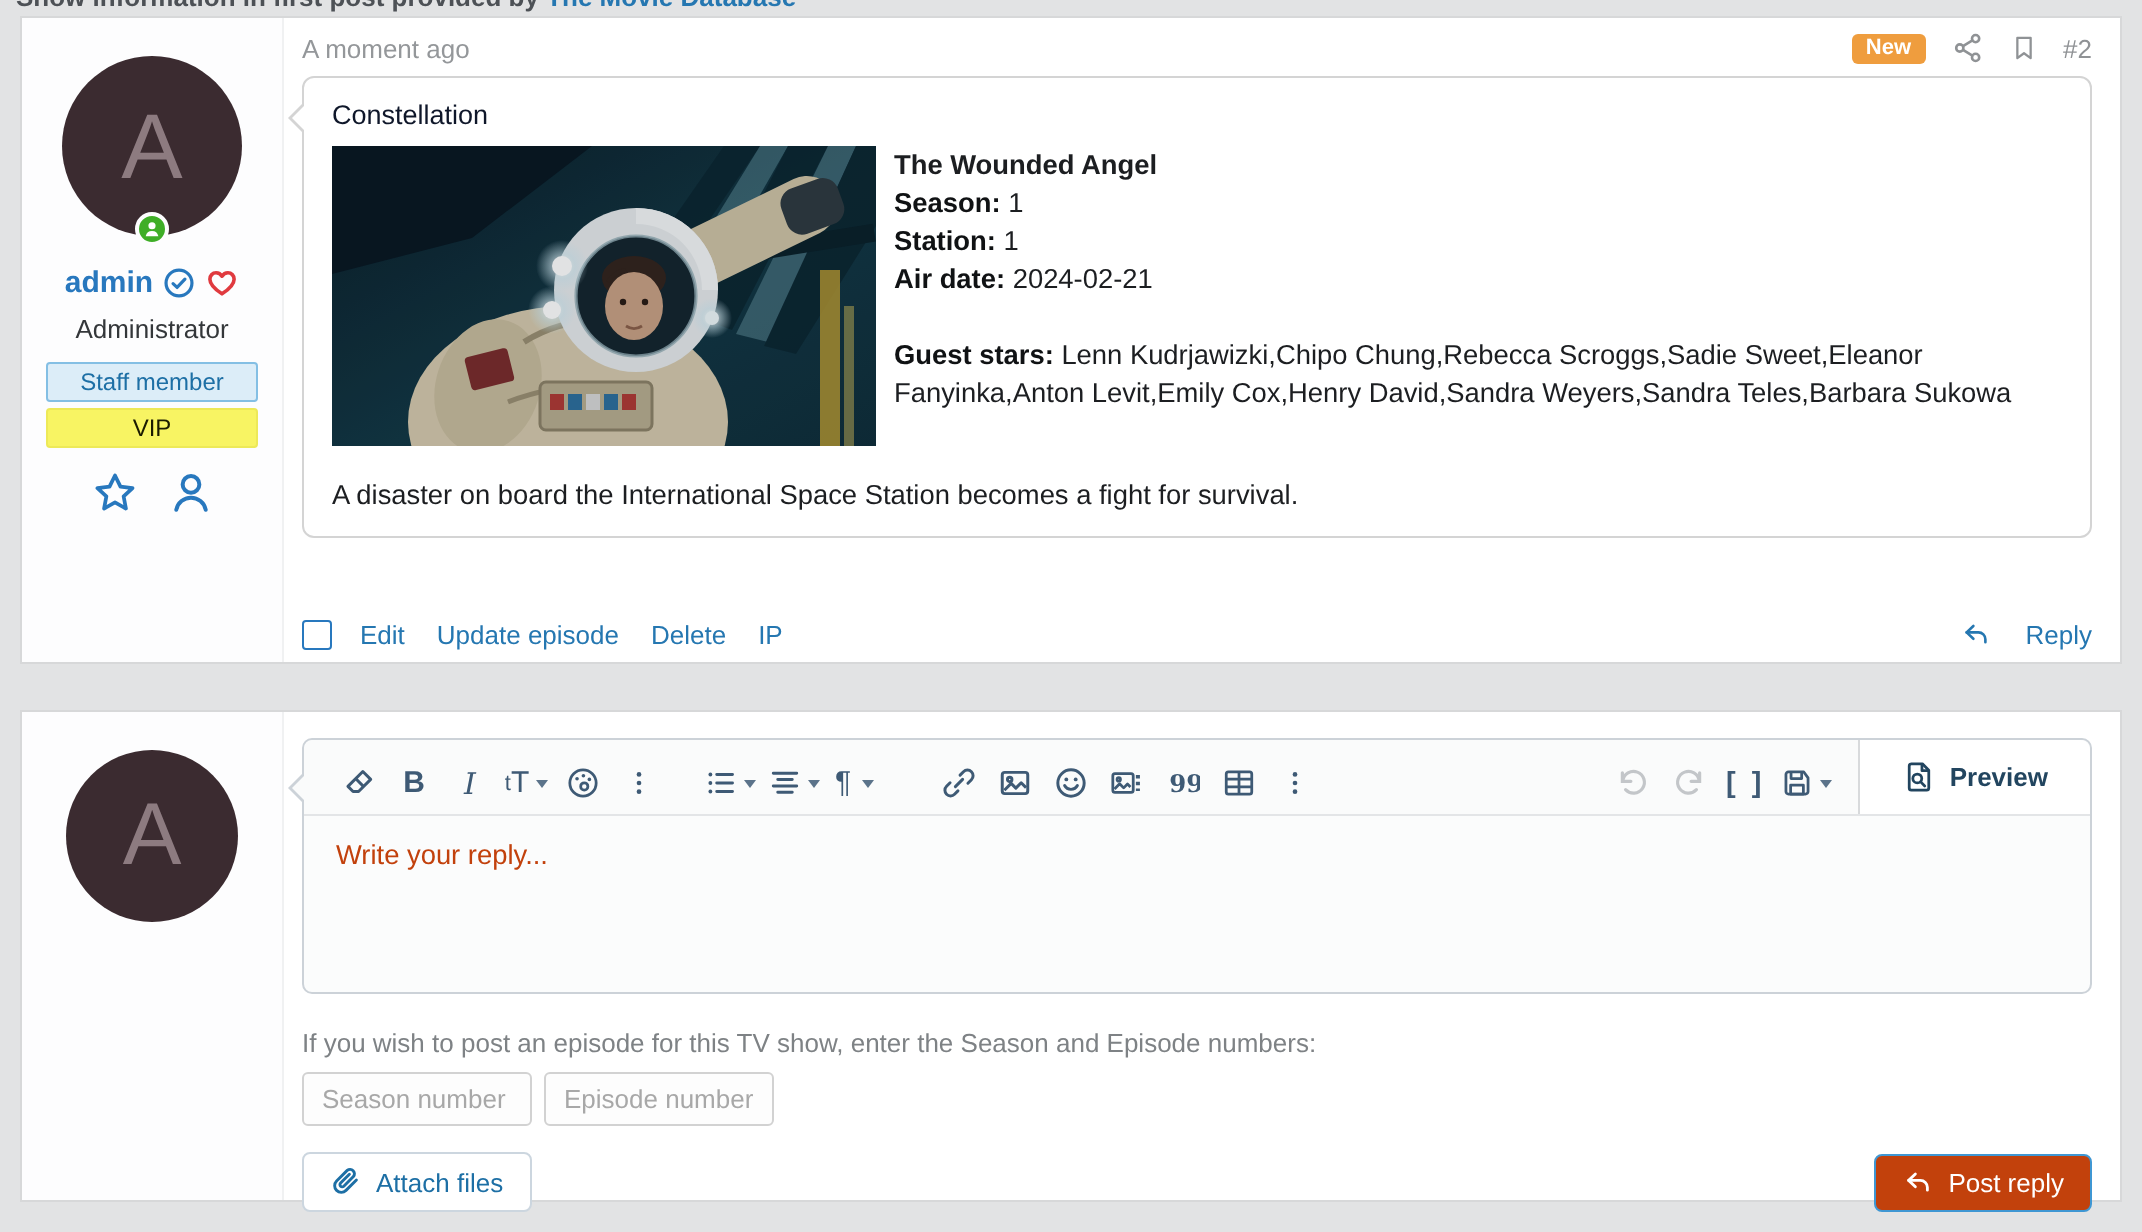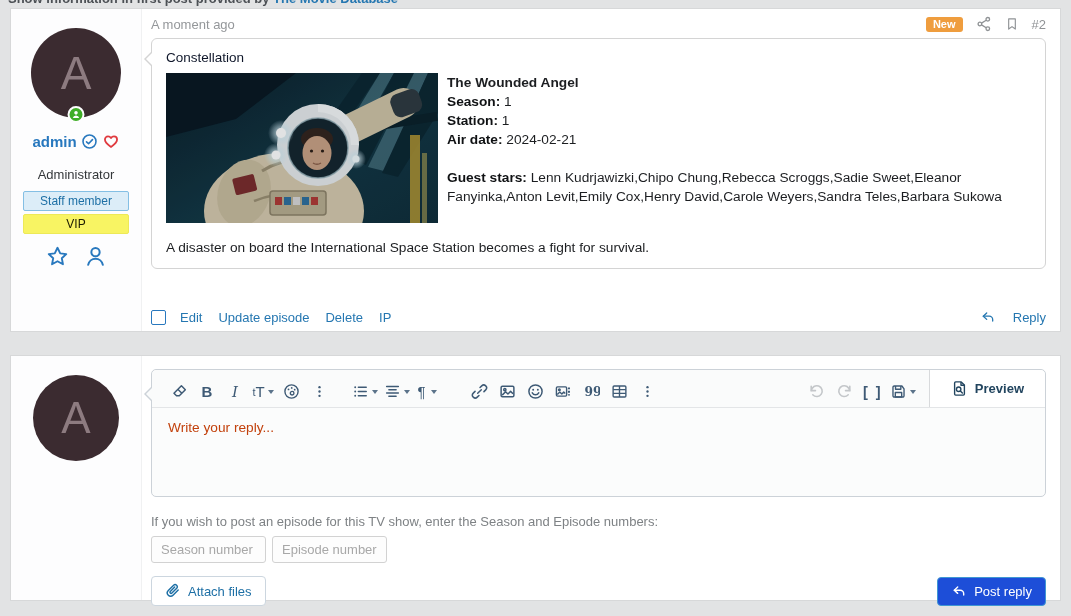--- a/index.html
+++ b/index.html
@@ -27,21 +27,21 @@
   
   .avatar-wrap { position:relative; width:90px; margin:0 auto; }
   .avatar { width:90px; height:90px; border-radius:50%; background:#3b2b30; color:#8d7b80;
             display:flex; align-items:center; justify-content:center; font-size:46px; }
   .avatar.small { width:86px; height:86px; font-size:44px; }
   .online-badge { position:absolute; left:50%; bottom:-5px; transform:translateX(-50%);
                   width:17px; height:17px; border-radius:50%; background:#3fae27; border:2px solid #fdfdfe;
                   display:flex; align-items:center; justify-content:center; }
   .username-row { margin-top:15px; display:flex; align-items:center; justify-content:center; gap:4px; }
   .username { color:#2878be; font-weight:bold; font-size:15px; }
-  .usertitle { margin-top:17px; color:#34373a; font-size:13px; }
+  .usertitle { margin-top:7px; color:#34373a; font-size:13px; }
   .badge { margin:0 12px; font-size:12px; line-height:16px; padding:1px 0; border-radius:2px; }
   .badge.staff { margin-top:9px; background:#dcedf8; border:1px solid #84bfe4; color:#1d6fa5; }
   .badge.vip { margin-top:3px; background:#f8f463; border:1px solid #ede958; color:#1b1b00; }
   .user-icons { margin-top:11px; display:flex; justify-content:center; gap:15px; }
   .user-icons svg { cursor:pointer; }
 
   
   .msg-header { display:flex; align-items:center; padding:7px 0 6px; color:#94979a; font-size:13px; }
   .msg-header .right { margin-left:auto; display:flex; align-items:center; gap:13px; }
   .new-badge { background:#ef9d3e; color:#fff; font-size:11px; font-weight:bold; padding:1.5px 7px; border-radius:3px; }
@@ -96,21 +96,21 @@
   .ep-prompt { margin-top:17px; color:#7e8285; font-size:13px; }
   .ep-inputs { margin-top:7px; display:flex; gap:6px; }
   .ep-inputs input { height:27px; border:1px solid #d2d2d2; border-radius:3px; background:#fdfdfd; padding:0 9px;
                      font-family:inherit; font-size:13px; color:#333; }
   .ep-inputs input::placeholder { color:#a8a8a8; }
   .inp-season { width:115px; } .inp-episode { width:115px; }
 
   .form-buttons { margin-top:13px; display:flex; align-items:center; justify-content:space-between; }
   .attach-btn { display:flex; align-items:center; gap:7px; background:#fff; border:1px solid #ccd6df; border-radius:4px;
                 color:#1d6fa5; font-size:13px; padding:6px 13px; cursor:pointer; font-family:inherit; }
-  .postreply-btn { display:flex; align-items:center; gap:7px; background:#1d4ed8; border:1px solid #3f97d3; border-radius:4px;
+  .postreply-btn { display:flex; align-items:center; gap:7px; background:#c2410c; border:1px solid #3f97d3; border-radius:4px;
                    color:#fff; font-size:13px; padding:6px 13px; cursor:pointer; font-family:inherit; }
 
   svg { display:block; }
 </style>
 </head>
 <body>
 
 <div class="top-note-clip">
   <div class="top-note">
     <span>Show information in first post provided by</span>
@@ -251,21 +251,21 @@
               <circle cx="190" cy="86" r="3.5" fill="#eef7fa"></circle>
           </g>
           <rect width="272" height="150" fill="#06141c" opacity=".12"></rect>
         </svg>
 
         <div class="ep-details">
           <div class="ep-title">The Wounded Angel</div>
           <div><b>Season:</b> <span>1</span></div>
           <div><b>Station:</b> <span>1</span></div>
           <div><b>Air date:</b> <span>2024-02-21</span></div>
-          <div class="guest-stars"><b>Guest stars:</b> <span>Lenn Kudrjawizki,Chipo Chung,Rebecca Scroggs,Sadie Sweet,Eleanor Fanyinka,Anton Levit,Emily Cox,Henry David,Carole Weyers,Sandra Teles,Barbara Sukowa</span></div>
+          <div class="guest-stars"><b>Guest stars:</b> <span>Lenn Kudrjawizki,Chipo Chung,Rebecca Scroggs,Sadie Sweet,Eleanor Fanyinka,Anton Levit,Emily Cox,Henry David,Sandra Weyers,Sandra Teles,Barbara Sukowa</span></div>
         </div>
       </div>
       <div class="description">A disaster on board the International Space Station becomes a fight for survival.</div>
     </div>
 
     <div class="action-row">
       <span class="sel-checkbox"></span>
       <a>Edit</a>
       <a>Update episode</a>
       <a>Delete</a>

